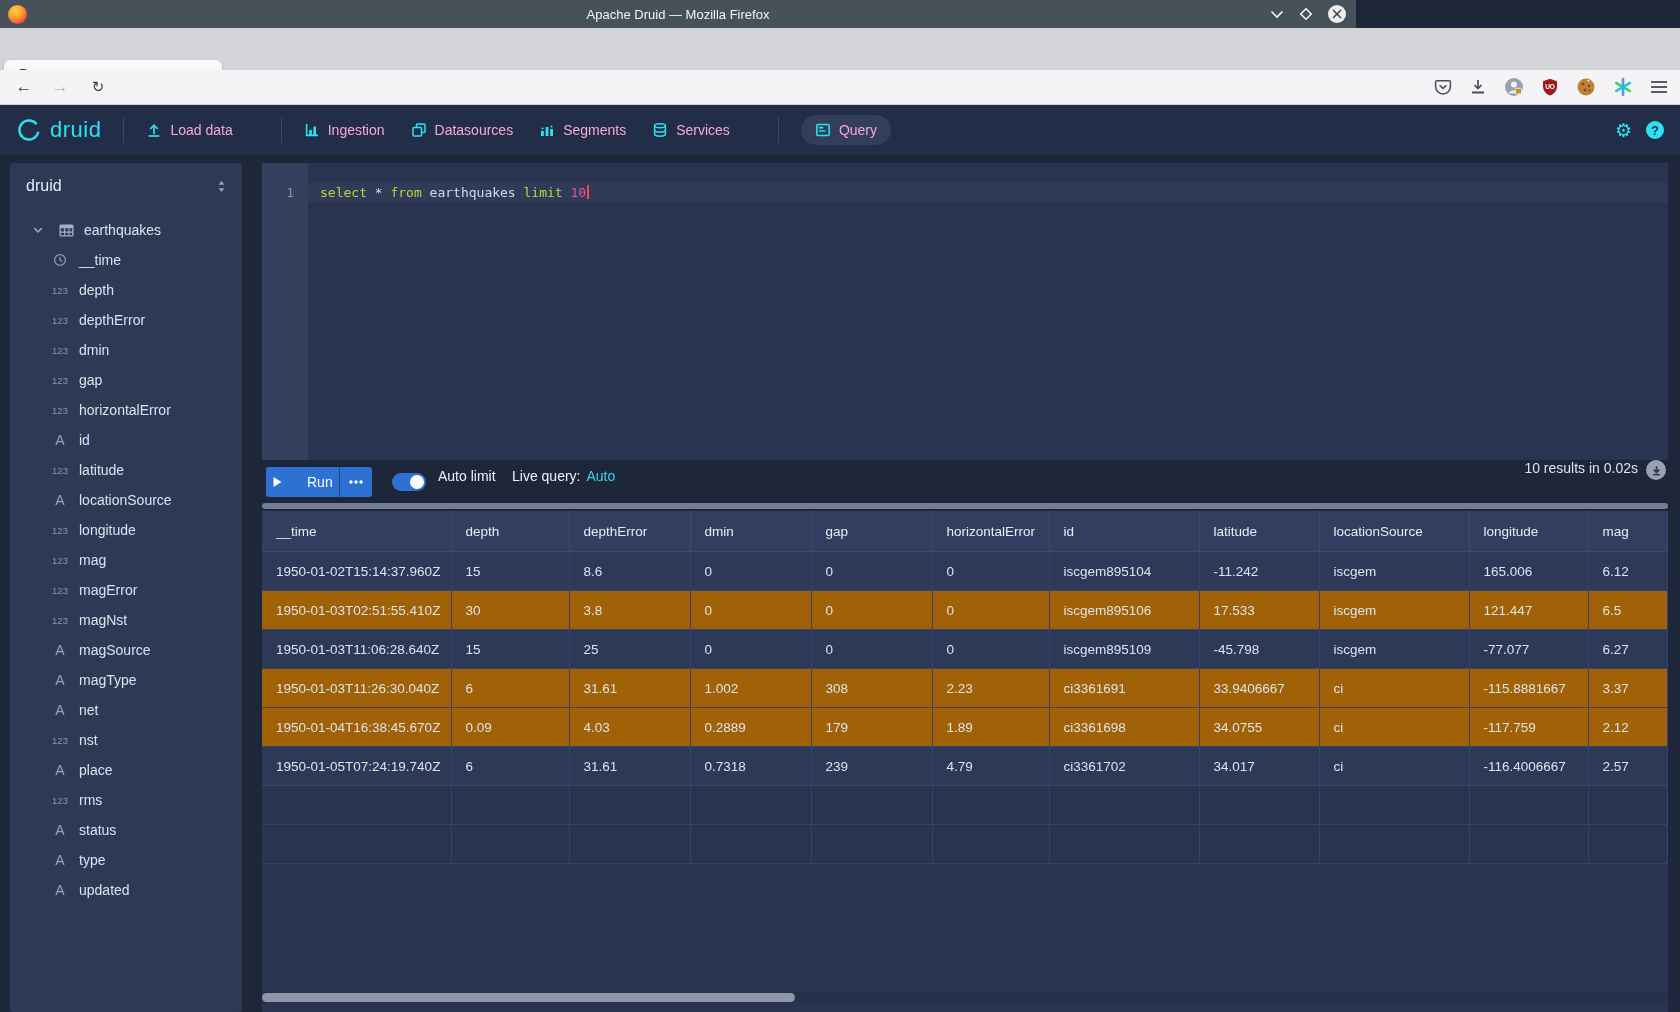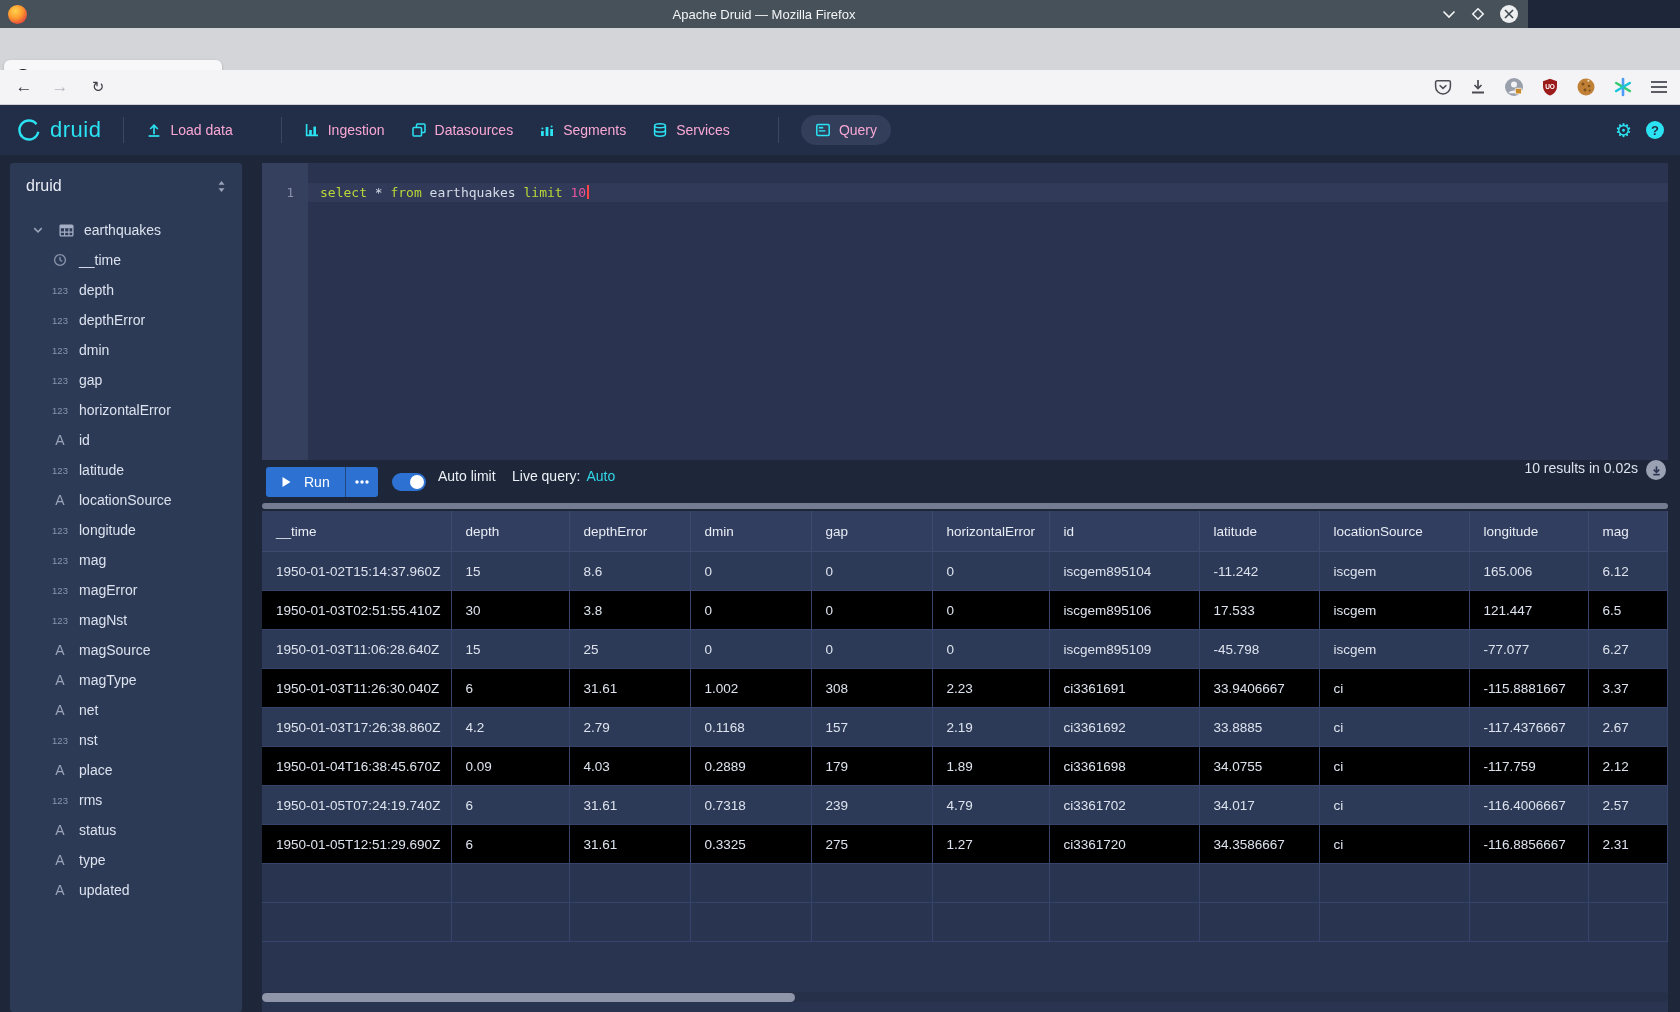--- a/index.html
+++ b/index.html
@@ -5,21 +5,21 @@
   html,body{margin:0;padding:0}
   body{
     width:1680px;height:1012px;position:relative;overflow:hidden;
     background:#1d2739;
     font-family:"Liberation Sans","DejaVu Sans",sans-serif;
     -webkit-font-smoothing:antialiased;
   }
   svg{display:block}
 
   
-  #titlebar{position:absolute;left:0;top:0;width:1528px;height:28px;background:#47515a;display:flex;align-items:center}
+  #titlebar{position:absolute;left:0;top:0;width:1356px;height:28px;background:#47515a;display:flex;align-items:center}
   .ff-logo{width:19px;height:19px;border-radius:50%;margin-left:8px;
     background:radial-gradient(circle at 38% 32%, #ffd24d 0%, #ff9a2e 42%, #e8543b 72%, #b82a52 100%)}
   .win-title{position:absolute;left:0;right:0;text-align:center;color:#f3f5f7;font-size:13px;pointer-events:none}
   .win-controls{position:absolute;right:10px;top:0;height:28px;display:flex;align-items:center;gap:15px}
   .wc{display:flex;align-items:center;justify-content:center}
   .wc-close{width:18px;height:18px;border-radius:50%;background:#eceef0}
 
   
   #tabbar{position:absolute;top:28px;left:0;width:1680px;height:42px;background:#d4d5d9}
   .tab{position:absolute;left:4px;top:32px;width:218px;height:34px;background:#f8f8fa;border-radius:6px;
@@ -80,21 +80,21 @@
   .code-line{position:absolute;left:58px;top:20px;height:19px;line-height:19px;
     font-family:"DejaVu Sans Mono",monospace;font-size:13px;white-space:pre}
   .tok-kw{color:#bad739}
   .tok-pl{color:#d4dae6}
   .tok-num{color:#e8559d}
   .cursor{display:inline-block;width:2px;height:14px;background:#ff4545;vertical-align:-2px;margin-left:1px}
 
   
   #runbar{position:absolute;left:262px;top:460px;width:1406px;height:43px}
   .btn-group{position:absolute;left:4px;top:7px;height:30px;display:flex;border-radius:3px;overflow:hidden}
-  .btn-run{background:#2d72d2;color:#fff;display:flex;align-items:center;gap:12px;padding:0 15px;font-size:14px}
+  .btn-run{background:#2d72d2;color:#fff;display:flex;align-items:center;gap:24px;padding:0 6px;font-size:14px}
   .btn-more{background:#2d72d2;border-left:1px solid rgba(17,20,24,.45);width:32px;display:flex;align-items:center;justify-content:center}
   .switch{position:absolute;left:130px;top:13px;width:34px;height:18px;border-radius:9px;background:#2d72d2}
   .switch-knob{position:absolute;right:2px;top:2px;width:14px;height:14px;border-radius:50%;background:#fff}
   .rb-label{position:absolute;top:0;height:31px;display:flex;align-items:center;color:#eef1f7;font-size:14px}
   #lbl-autolimit{left:176px}
   #lbl-livequery{left:250px}
   .lq-value{color:#30d8e8;margin-left:6px}
   .results-right{position:absolute;right:2px;top:0;height:43px;display:flex;align-items:flex-start;gap:8px;color:#dde2ee;font-size:14px}
   .dl-circle{width:20px;height:20px;border-radius:50%;background:#99a1b3;display:flex;align-items:center;justify-content:center}
 
@@ -103,21 +103,21 @@
 
   
   #results{position:absolute;left:262px;top:511px;width:1406px;height:501px;overflow:hidden;background:#293450}
   #results table{border-collapse:collapse;table-layout:fixed;width:1405px}
   #results th{height:40px;background:#313e5f;color:#e8ecf4;font-weight:normal;text-align:left;
     padding:0 6px 0 14px;font-size:13.5px;border-right:1px solid #3c4a70;border-bottom:1px solid #3c4a70;
     overflow:hidden;white-space:nowrap}
   #results td{height:38px;padding:0 6px 0 14px;font-size:13.5px;color:#dde3ee;
     border-right:1px solid #36436a;border-bottom:1px solid #36436a;overflow:hidden;white-space:nowrap}
   tr.odd td{background:#2d3a57}
-  tr.even td{background:#000000}
+  tr.even td{background:#a16207}
   tr.filler td{background:#293450}
 
   
   #hscroll{position:absolute;left:262px;top:992px;width:1406px;height:10px;background:#263049;border-radius:5px}
   .hscroll-handle{position:absolute;left:0;top:0.5px;width:533px;height:9px;background:#8f96a9;border-radius:4.5px}
 </style>
 </head>
 <body>
 
 <div id="titlebar">
@@ -601,33 +601,20 @@
           <td>31.61</td>
           <td>1.002</td>
           <td>308</td>
           <td>2.23</td>
           <td>ci3361691</td>
           <td>33.9406667</td>
           <td>ci</td>
           <td>-115.8881667</td>
           <td>3.37</td>
         </tr>
-        <tr class="odd">
-          <td>1950-01-03T17:26:38.860Z</td>
-          <td>4.2</td>
-          <td>2.79</td>
-          <td>0.1168</td>
-          <td>157</td>
-          <td>2.19</td>
-          <td>ci3361692</td>
-          <td>33.8885</td>
-          <td>ci</td>
-          <td>-117.4376667</td>
-          <td>2.67</td>
-        </tr>
         <tr class="even">
           <td>1950-01-04T16:38:45.670Z</td>
           <td>0.09</td>
           <td>4.03</td>
           <td>0.2889</td>
           <td>179</td>
           <td>1.89</td>
           <td>ci3361698</td>
           <td>34.0755</td>
           <td>ci</td>
@@ -640,33 +627,20 @@
           <td>31.61</td>
           <td>0.7318</td>
           <td>239</td>
           <td>4.79</td>
           <td>ci3361702</td>
           <td>34.017</td>
           <td>ci</td>
           <td>-116.4006667</td>
           <td>2.57</td>
         </tr>
-        <tr class="even">
-          <td>1950-01-05T12:51:29.690Z</td>
-          <td>6</td>
-          <td>31.61</td>
-          <td>0.3325</td>
-          <td>275</td>
-          <td>1.27</td>
-          <td>ci3361720</td>
-          <td>34.3586667</td>
-          <td>ci</td>
-          <td>-116.8856667</td>
-          <td>2.31</td>
-        </tr>
         <tr class="filler">
           <td></td>
           <td></td>
           <td></td>
           <td></td>
           <td></td>
           <td></td>
           <td></td>
           <td></td>
           <td></td>

